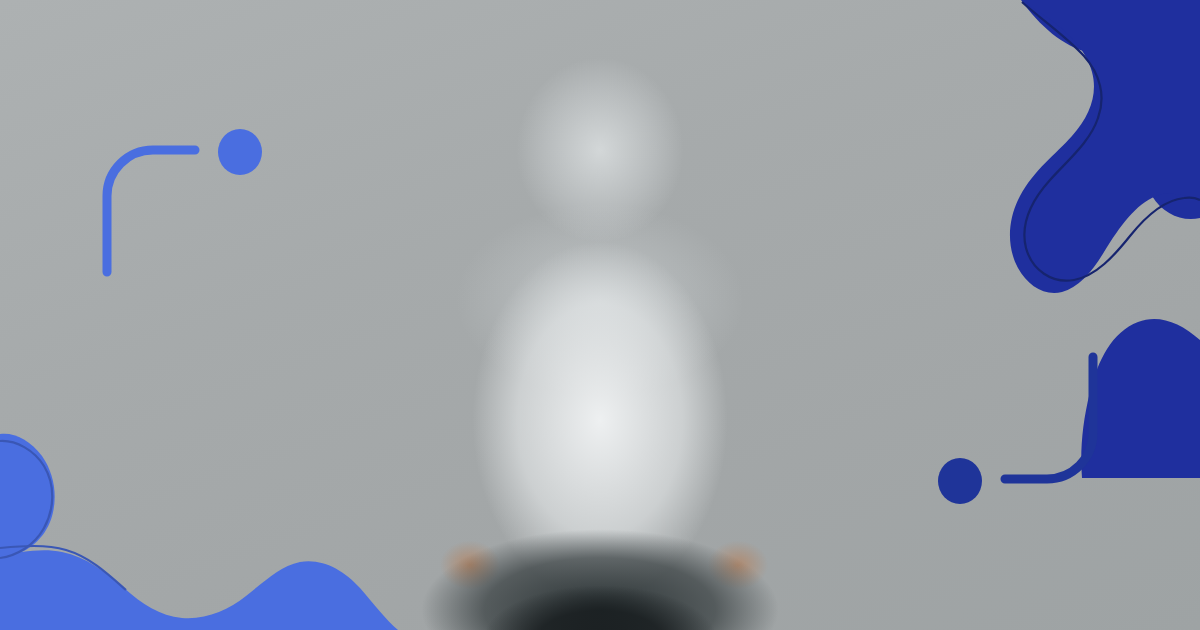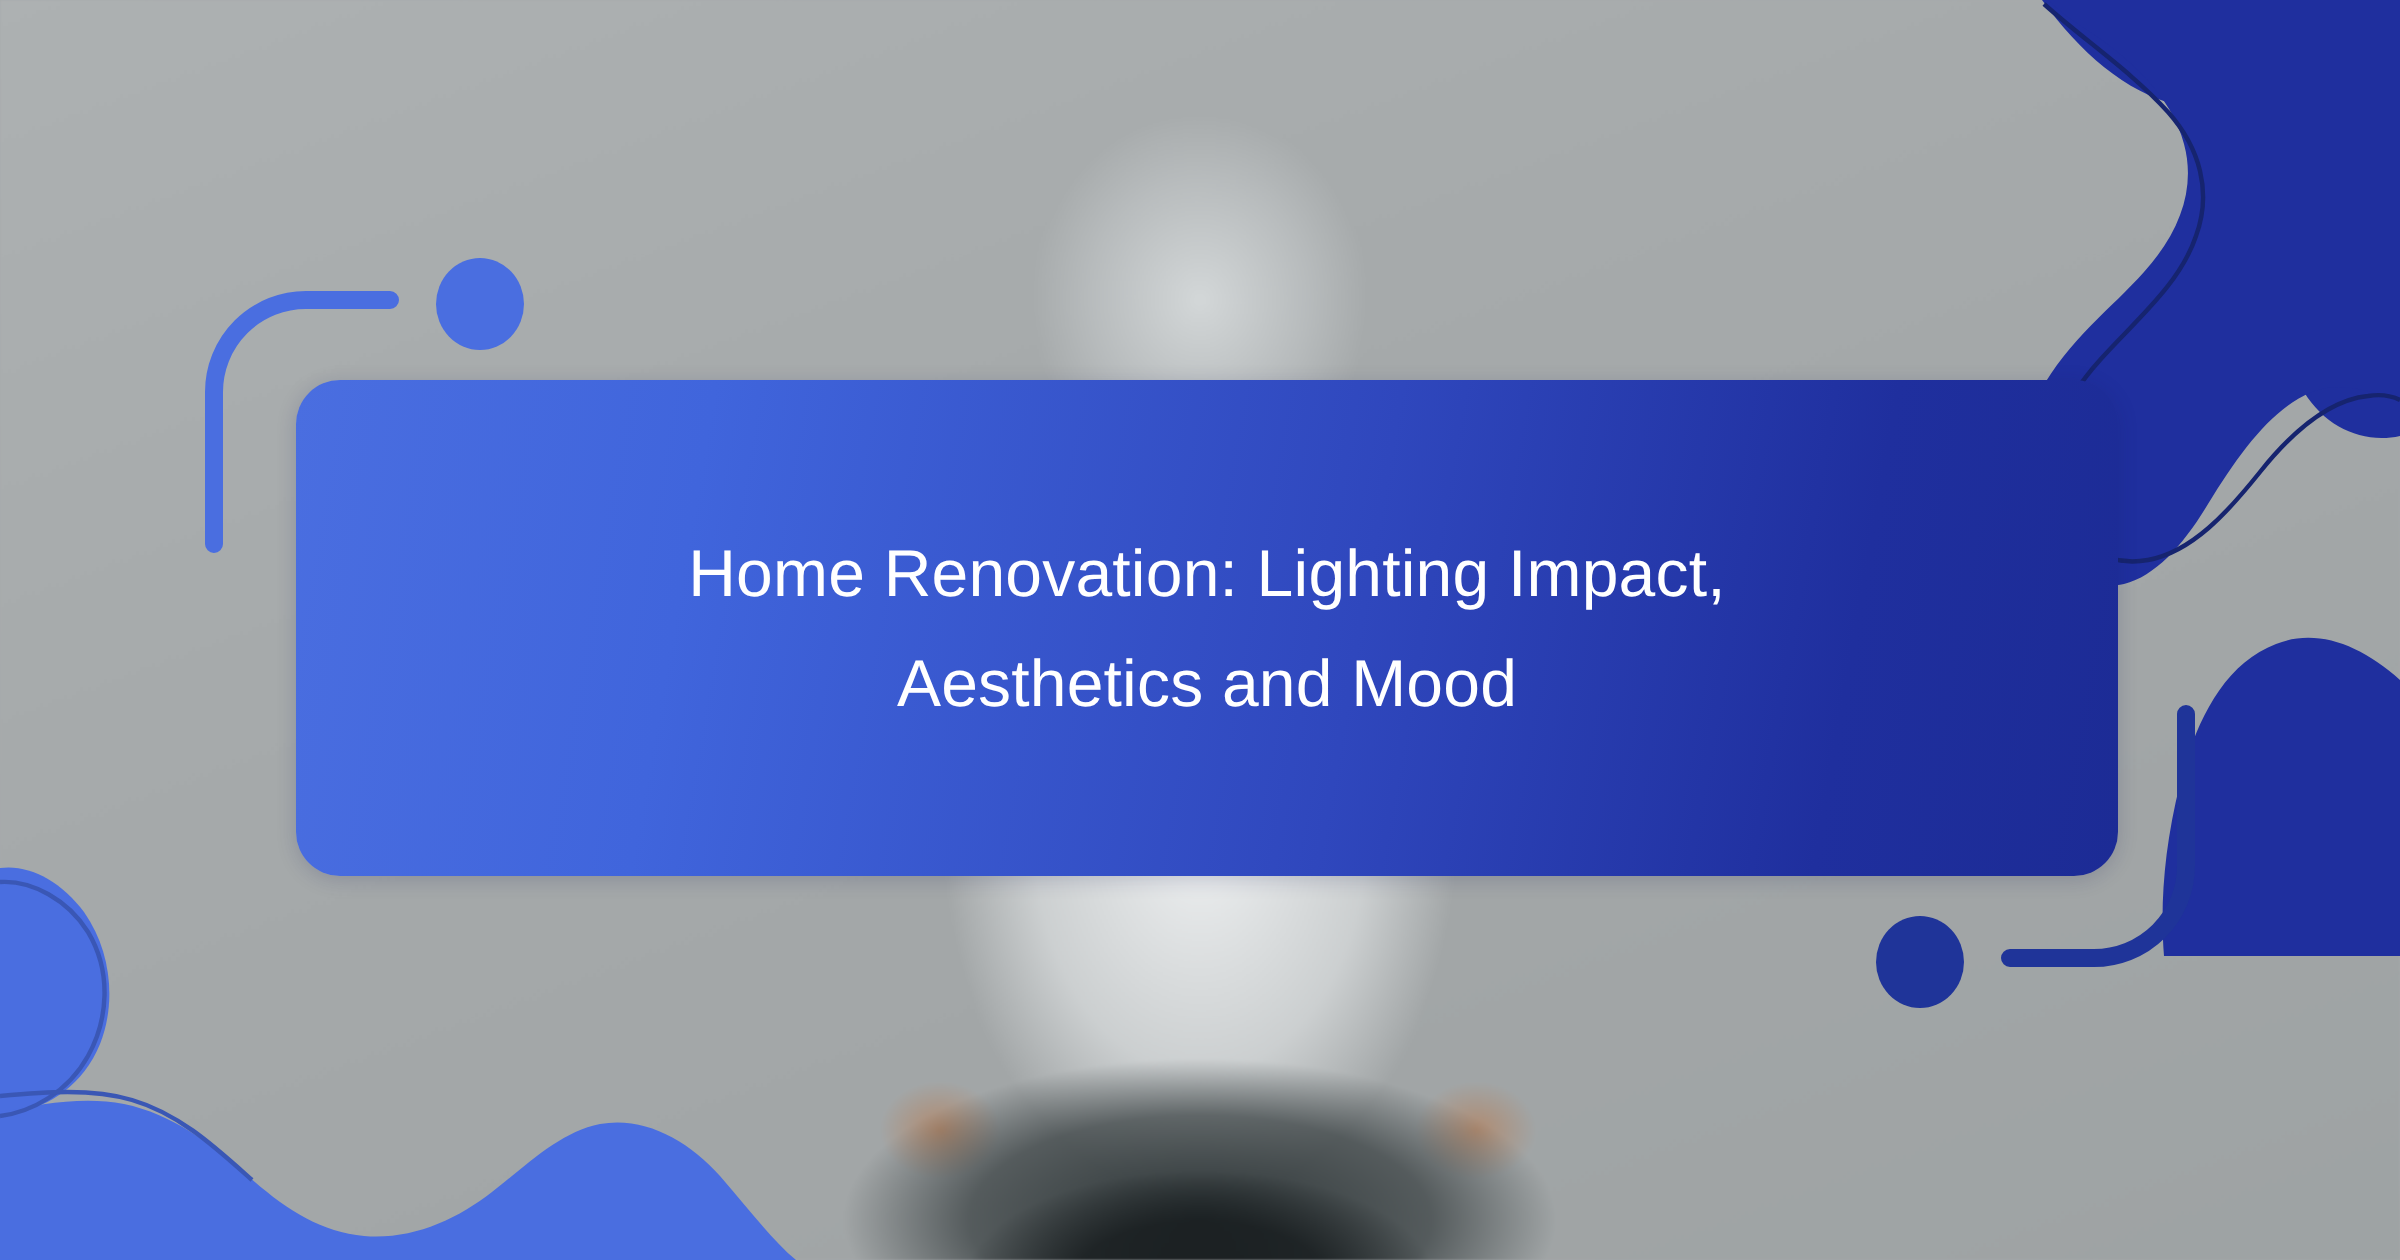--- a/index.html
+++ b/index.html
@@ -166,18 +166,14 @@
     <ellipse cx="240" cy="152" rx="22" ry="23" fill="#4a6ee0"></ellipse>
 
     <path fill="none" stroke="#1f3499" stroke-width="9" stroke-linecap="round" d="M1093,357
              L1093,433
              A46,46 0 0 1 1047,479
              L1005,479"></path>
 
     <ellipse cx="960" cy="481" rx="22" ry="23" fill="#1f3499"></ellipse>
   </svg>
 
-  <div class="title-card">
-    <h1 class="title-text">Home Renovation: Lighting Impact,
-Aesthetics and Mood</h1>
-  </div>
 
 </div>
 
 </body></html>

